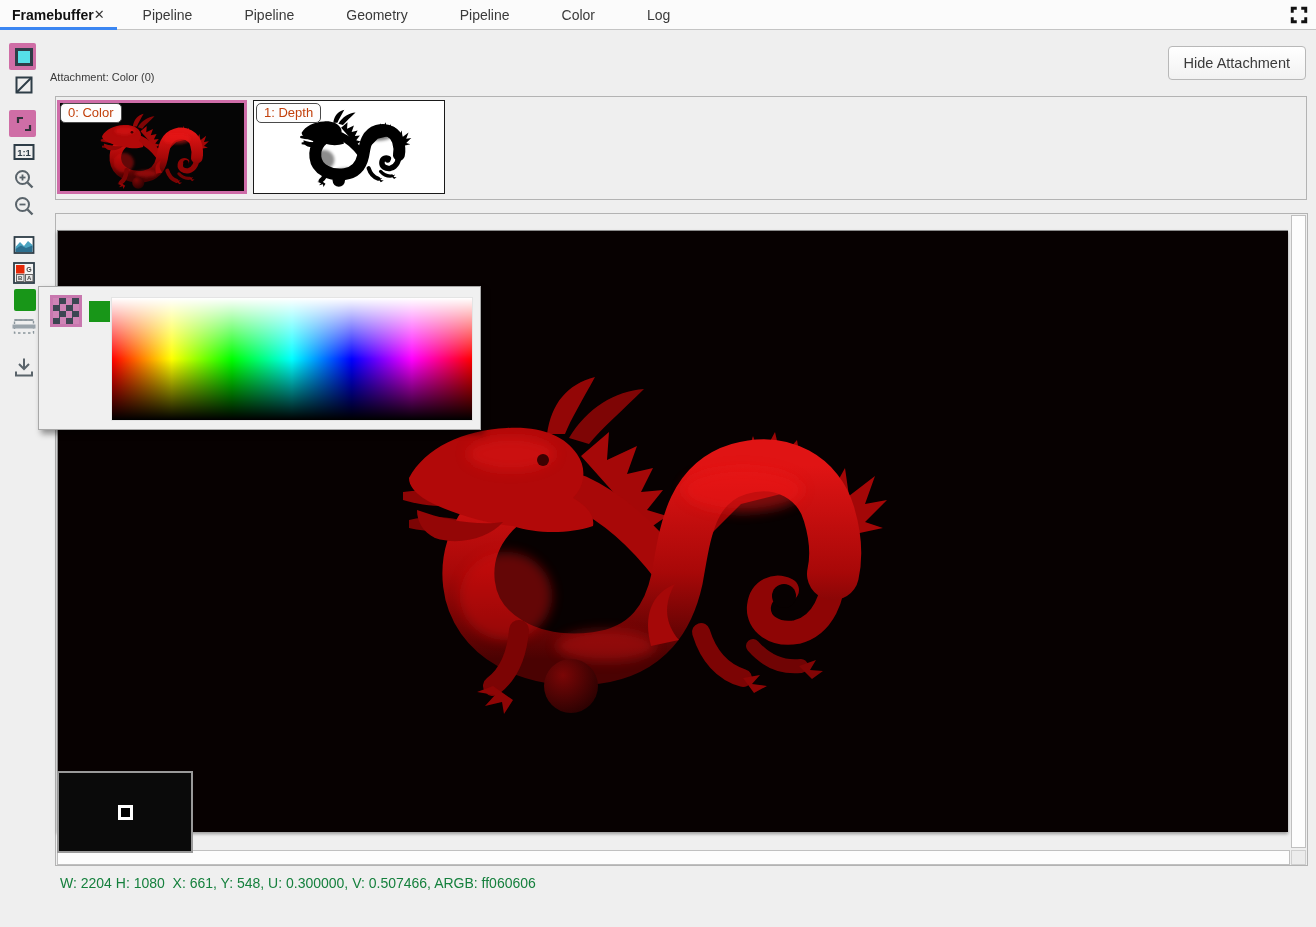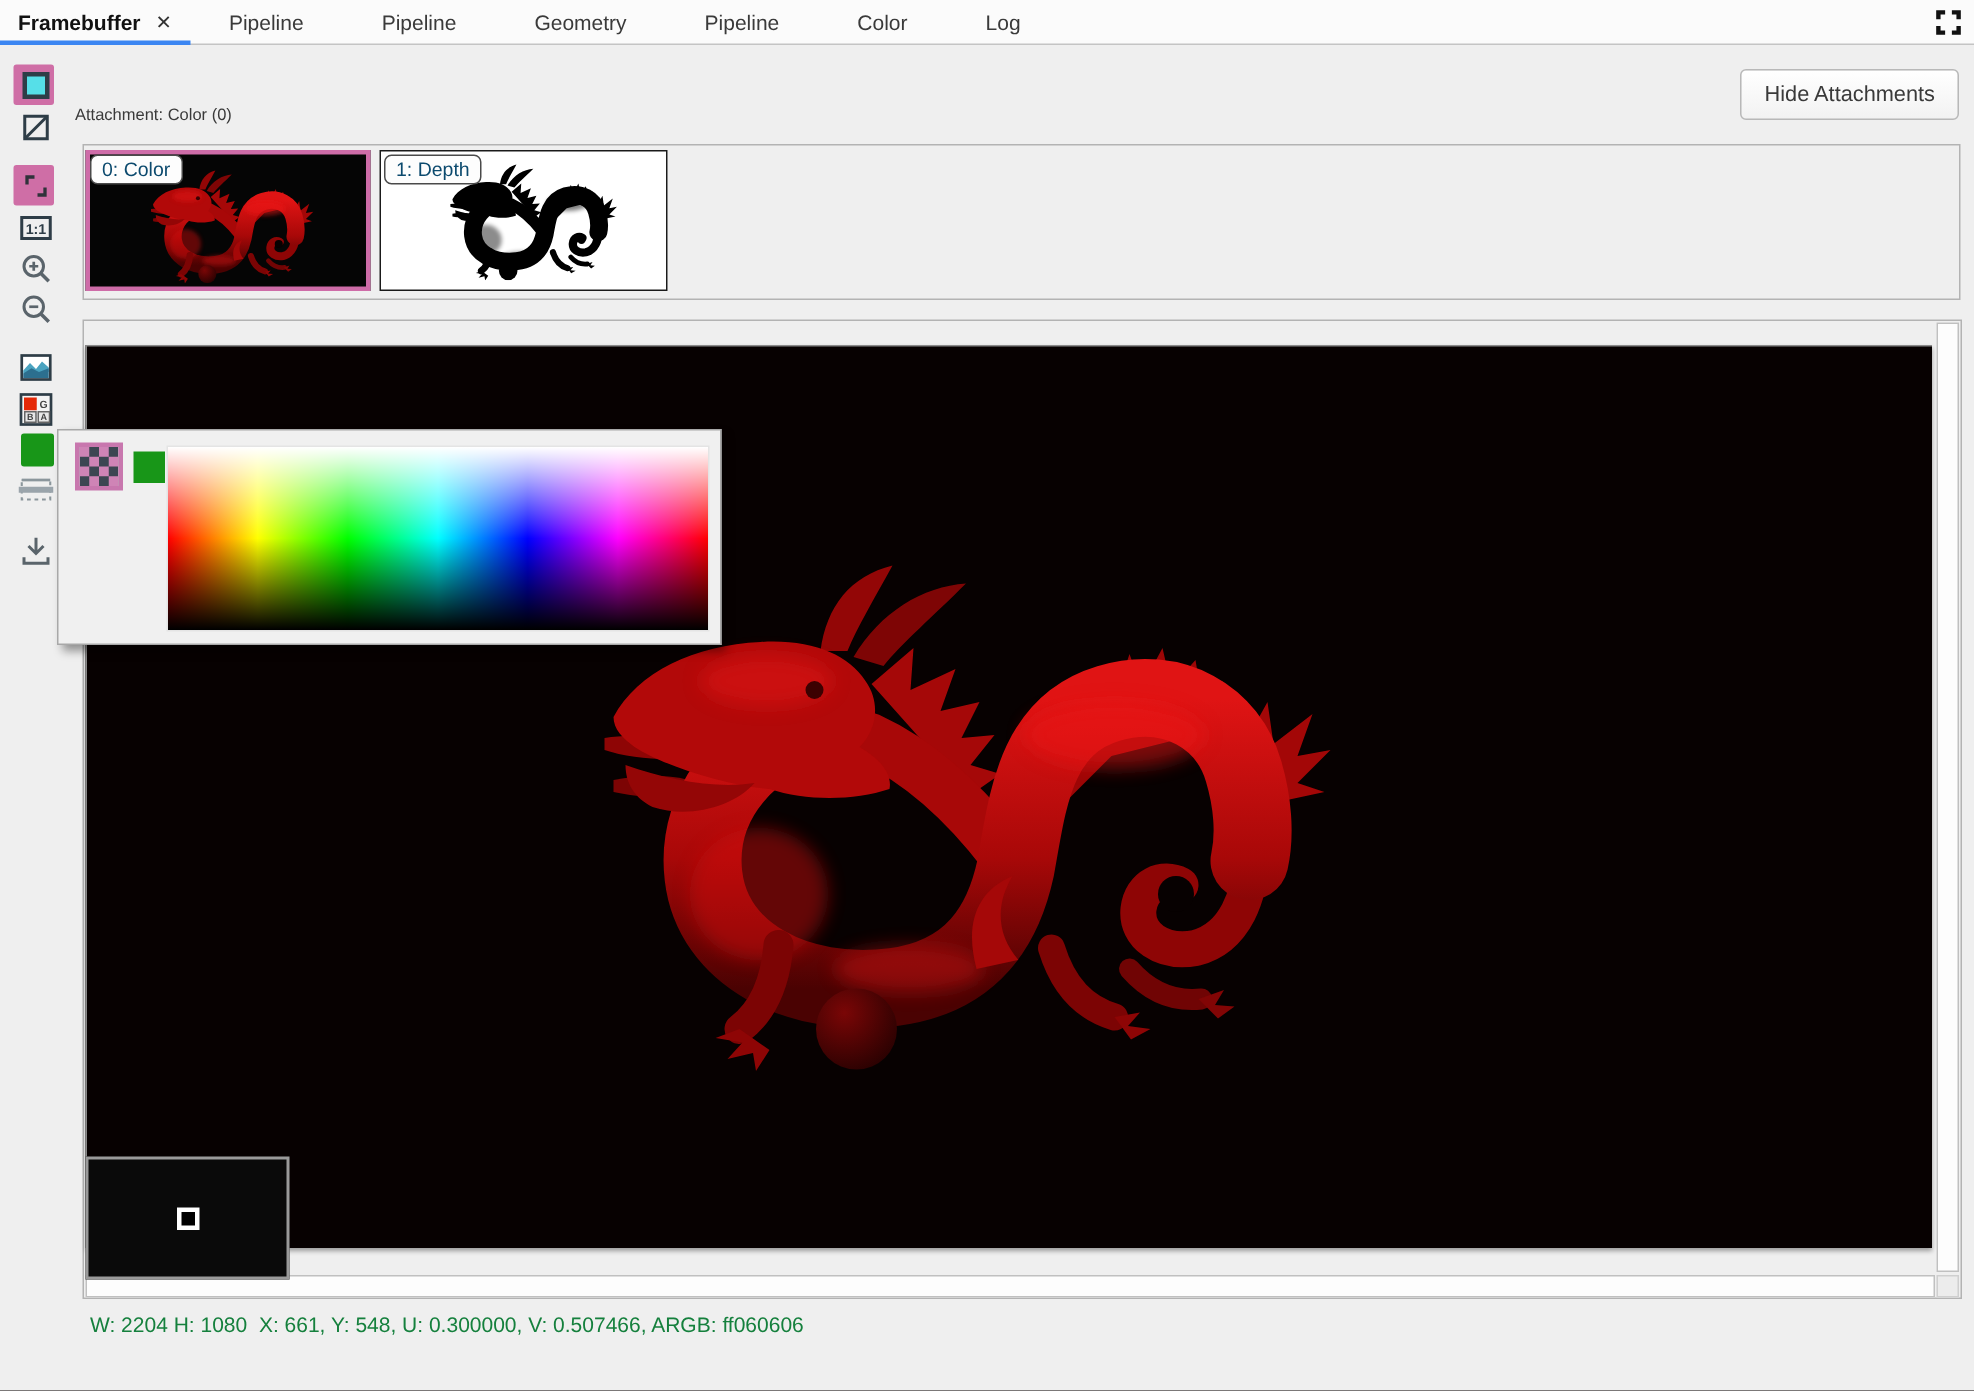--- a/index.html
+++ b/index.html
@@ -9,21 +9,21 @@
     background:#efefef; color:#333; position:relative; overflow:hidden;
     font-size:14px;
   }
   
   .tabbar {
     position:absolute; top:0; left:0; width:1316px; height:30px;
     background:#fbfbfb; border-bottom:1px solid #c4c4c4;
     display:flex; align-items:stretch;
   }
   .tab {
-    display:flex; align-items:center; gap:10px; padding:0 26px;
+    display:flex; align-items:center; padding:0 26px;
     font-size:14px; color:#3a3a3a; cursor:default; position:relative;
   }
   .tab.active { font-weight:bold; color:#111; padding:0 12px; }
   .tab.active::after {
     content:""; position:absolute; left:0; right:0; bottom:-1px; height:3px;
     background:#3b86f2;
   }
   .tab-close { font-size:13px; color:#333; line-height:1; }
   .fullscreen-btn { position:absolute; right:8px; top:6px; width:18px; height:18px; }
   
@@ -44,21 +44,21 @@
     position:absolute; left:55px; top:96px; width:1252px; height:104px;
     border:1px solid #b3b3b3;
   }
   .thumb { position:absolute; top:3px; }
   .thumb-frame { position:relative; overflow:hidden; }
   .thumb-color { left:1px; }
   .thumb-color .thumb-frame { width:190px; height:94px; border:3px solid #ce6ca8; background:#050505; }
   .thumb-depth { left:197px;text-align:right; }
   .thumb-depth .thumb-frame { width:192px; height:94px; border:1px solid #1a1a1a; background:#ffffff; }
   .thumb-badge {
-    position:absolute; left:3px; top:3px; background:#fdfdfd; color:#0c4a6e;
+    position:absolute; left:3px; top:3px; background:#fdfdfd; color:#c2410c;
     border:1px solid #4a4a4a; border-radius:5px; padding:1px 7px 2px; font-size:13px; z-index:3;
   }
   
   .viewport-wrap {
     position:absolute; left:55px; top:213px; width:1253px; height:653px;
     border:1px solid #b3b3b3; background:#efefef;
   }
   .render-area {
     position:absolute; left:1px; top:16px; width:1231px; height:602px;
     background:#070101; border-top:1px solid #8a8a8a; border-left:1px solid #8a8a8a;
@@ -197,21 +197,21 @@
       <span>Log</span>
     </div>
   <div class="fullscreen-btn">
     <svg viewBox="0 0 16 16" width="18" height="18">
         <path d="M2,6 V2 H6 M10,2 H14 V6 M14,10 V14 H10 M6,14 H2 V10" fill="none" stroke="#111" stroke-width="2.6"></path>
       </svg>
   </div>
 </div>
 
 <div class="attach-label">Attachment: Color (0)</div>
-<button class="hide-attachments">Hide Attachments</button>
+<button class="hide-attachments">Hide Attachment</button>
 
 <div class="tool selected" style="top:43px">
   <svg viewBox="0 0 24 24" width="24" height="24">
       <rect x="4.5" y="4.5" width="15" height="15" fill="#56dfe8" stroke="#2e3d47" stroke-width="3"></rect>
     </svg>
 </div>
 <div class="tool" style="top:71px">
   <svg viewBox="0 0 24 24" width="24" height="24">
       <rect x="4.5" y="4.5" width="15" height="15" fill="none" stroke="#2e3d47" stroke-width="2"></rect>
       <line x1="4.5" y1="19.5" x2="19.5" y2="4.5" stroke="#2e3d47" stroke-width="2"></line>

